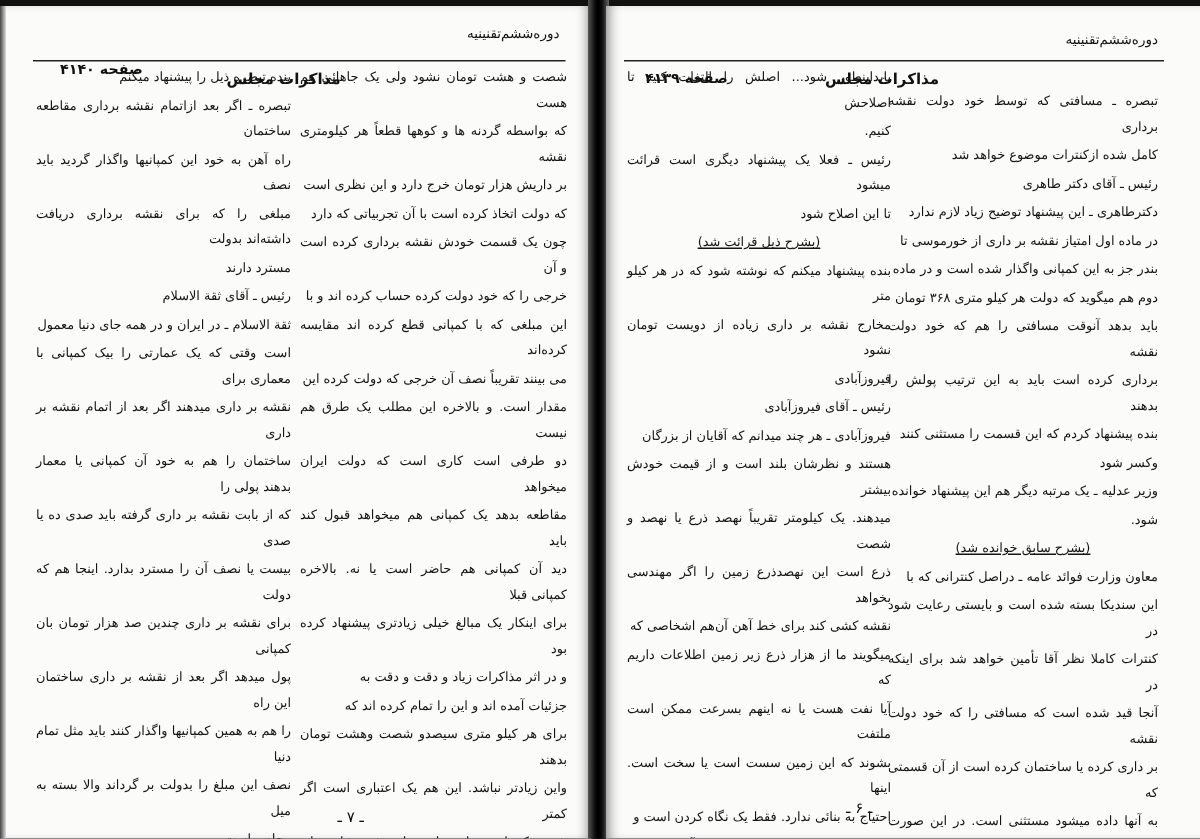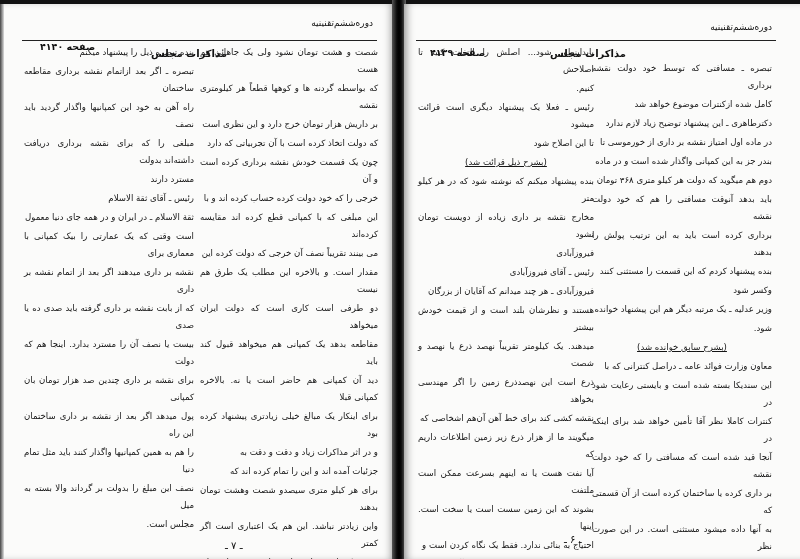--- a/index.html
+++ b/index.html
@@ -77,20 +77,21 @@
     <div class="col" style="left:24px; width:170px;" id="lp-lc">
         <p>بنده تبصره ذیل را پیشنهاد میکنم</p>
         <p>تبصره ـ اگر بعد ازاتمام نقشه برداری مقاطعه ساختمان</p>
         <p>راه آهن به خود این کمپانیها واگذار گردید باید نصف</p>
         <p>مبلغی را که برای نقشه برداری دریافت داشته‌اند بدولت</p>
         <p>مسترد دارند</p>
         <p>رئیس ـ آقای ثقة الاسلام</p>
         <p>ثقة الاسلام ـ در ایران و در همه جای دنیا معمول</p>
         <p>است وقتی که یک عمارتی را بیک کمپانی با معماری برای</p>
         <p>نقشه بر داری میدهند اگر بعد از اتمام نقشه بر داری</p>
+        <p>ساختمان را هم به خود آن کمپانی یا معمار بدهند پولی را</p>
         <p>که از بابت نقشه بر داری گرفته باید صدی ده یا صدی</p>
         <p>بیست یا نصف آن را مسترد بدارد. اینجا هم که دولت</p>
         <p>برای نقشه بر داری چندین صد هزار تومان بان کمپانی</p>
         <p>پول میدهد اگر بعد از نقشه بر داری ساختمان این راه</p>
         <p>را هم به همین کمپانیها واگذار کنند باید مثل تمام دنیا</p>
         <p>نصف این مبلغ را بدولت بر گرداند والا بسته به میل</p>
         <p>مجلس است.</p>
       </div>
 
     <div class="folio" style="left:225px; top:536px;">ـ ۷ ـ</div>
@@ -101,20 +102,21 @@
   <div class="page right">
     <div class="hdr" style="left:12px; width:360px;">
       <span class="session" style="right:4px; top:4px;">دوره‌ششم‌تقنینیه</span>
       <span class="title" style="right:150px;">مذاکرات مجلس</span>
       <span class="pageno" style="left:14px;margin-top:22px;">صفحه ۴۱۳۹</span>
     </div>
 
     <div class="col" style="left:188px; width:180px;margin-top:16px;" id="rp-rc">
         <p>تبصره ـ مسافتی که توسط خود دولت نقشه برداری</p>
         <p>کامل شده ازکنترات موضوع خواهد شد</p>
+        <p>رئیس ـ آقای دکتر طاهری</p>
         <p>دکترطاهری ـ این پیشنهاد توضیح زیاد لازم ندارد</p>
         <p>در ماده اول امتیاز نقشه بر داری از خورموسی تا</p>
         <p>بندر جز به این کمپانی واگذار شده است و در ماده</p>
         <p>دوم هم میگوید که دولت هر کیلو متری ۳۶۸ تومان</p>
         <p>باید بدهد آنوقت مسافتی را هم که خود دولت نقشه</p>
         <p>برداری کرده است باید به این ترتیب پولش را بدهند</p>
         <p>بنده پیشنهاد کردم که این قسمت را مستثنی کنند</p>
         <p>وکسر شود</p>
         <p>وزیر عدلیه ـ یک مرتبه دیگر هم این پیشنهاد خوانده</p>
         <p>شود.</p>

